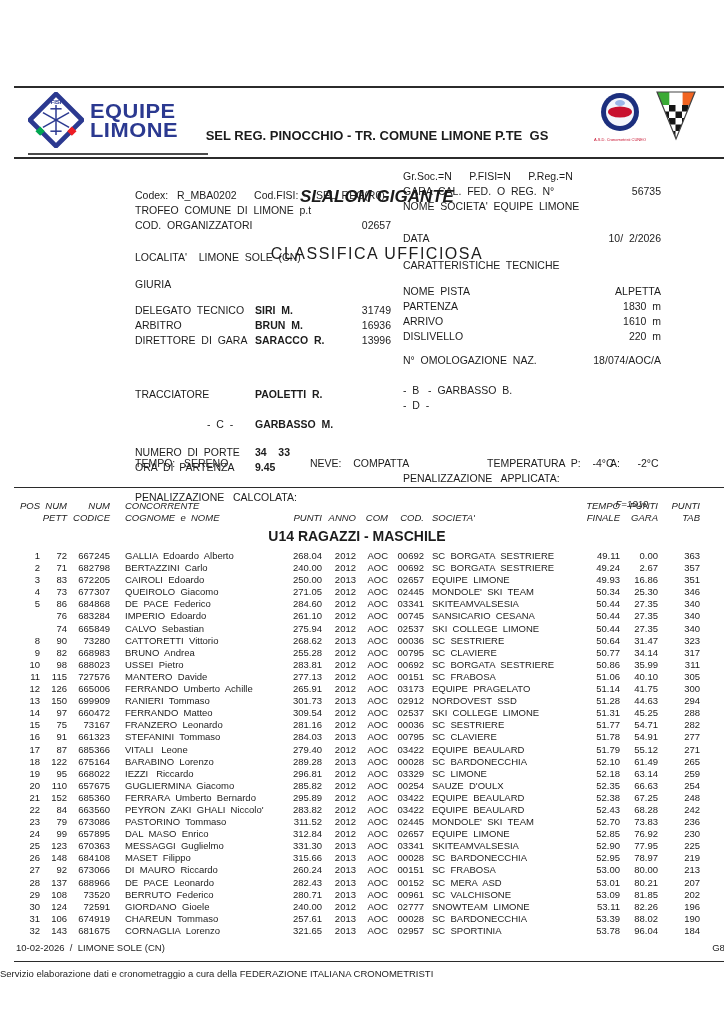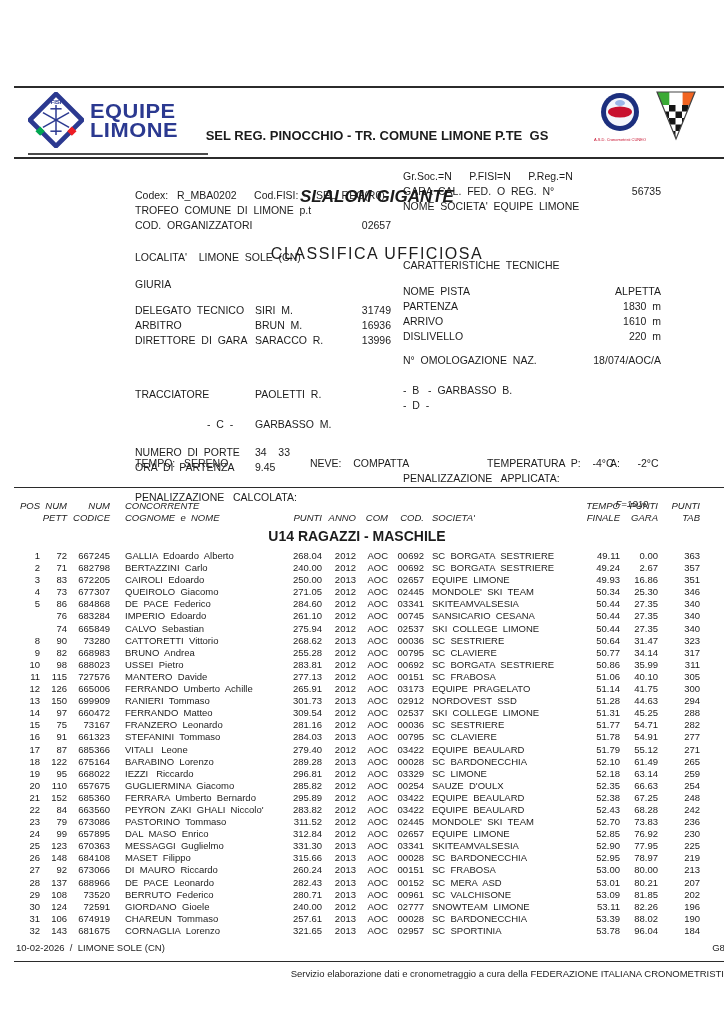--- a/index.html
+++ b/index.html
@@ -25,42 +25,42 @@
   .pennant{position:absolute;left:656px;top:91px;}
 
   
   .info{position:absolute;left:135px;top:170px;width:526px;font-size:10.5px;}
   .irow{position:absolute;left:0;width:526px;height:15px;}
   .irow span{white-space:pre;}
   .cl{position:absolute;left:0;top:0;width:256px;height:15px;margin-top:19px;}
   .cr{position:absolute;left:268px;top:0;width:258px;height:15px;}
   .a{position:absolute;left:0;top:0;}
   .t{position:absolute;left:72px;top:0;}
-  .b{position:absolute;left:120px;top:0;}
+  .b{position:absolute;left:120px;top:0;font-weight:bold;}
   .r{position:absolute;right:0;top:0;}
   .seg1{position:absolute;left:175px;top:0;}
   .seg2{position:absolute;left:352px;top:0;}
   .seg3{position:absolute;left:475px;top:0;}
 
   
   .results{position:absolute;left:14px;top:490px;width:696px;}
   .fnote{position:absolute;top:8px;left:0;width:634px;text-align:right;font-style:italic;font-size:9.5px;}
   table{border-collapse:collapse;table-layout:fixed;width:686px;margin-top:10px;}
   th,td{padding:0;font-size:9.5px;height:12.1px;line-height:12.1px;white-space:pre;overflow:visible;
         box-sizing:border-box;font-weight:normal;}
   th{font-style:italic;height:11.5px;line-height:11.5px;margin-left:25px;}
   .c0,.c1,.c2,.c4,.c5,.c6,.c7,.c9,.c10,.c11{text-align:right;}
   .c3{text-align:left;padding-left:15px;}
   .c8{text-align:left;padding-left:8px;}
   td.section{text-align:center;font-weight:bold;font-size:14px;height:27px;line-height:27px;}
 
   
   .footer-left{position:absolute;left:16px;top:942px;font-size:9.5px;white-space:pre;}
   .footer-right{position:absolute;right:18px;top:942px;font-size:9.5px;white-space:pre;}
-  .footer-service{position:absolute;left:0;top:968px;width:724px;text-align:right;font-size:9.5px;}
+  .footer-service{position:absolute;left:0;top:968px;width:724px;text-align:left;font-size:9.5px;}
 </style>
 </head>
 <body>
 
 <div class="page">
 
   <div class="rule rule-top"></div>
 
   <div class="logo-left">
     <svg width="56" height="56" viewBox="0 0 60 60">
@@ -139,20 +139,24 @@
     <div class="irow" style="top:30px">
       <span class="cl">
         <span class="a">COD.  ORGANIZZATORI</span>
         <span class="r">02657</span>
       </span>
       <span class="cr"><span class="a">NOME  SOCIETA'  EQUIPE  LIMONE</span></span>
     </div>
 
     <div class="irow" style="top:62px">
       <span class="cl"><span class="a">LOCALITA'    LIMONE  SOLE  (CN)</span></span>
+      <span class="cr">
+        <span class="a">DATA</span>
+        <span class="r">10/  2/2026</span>
+      </span>
     </div>
 
     <div class="irow" style="top:89px">
       <span class="cl"><span class="a">GIURIA</span></span>
       <span class="cr"><span class="a">CARATTERISTICHE  TECNICHE</span></span>
     </div>
 
     <div class="irow" style="top:115px">
       <span class="cl">
         <span class="a">DELEGATO  TECNICO</span>

